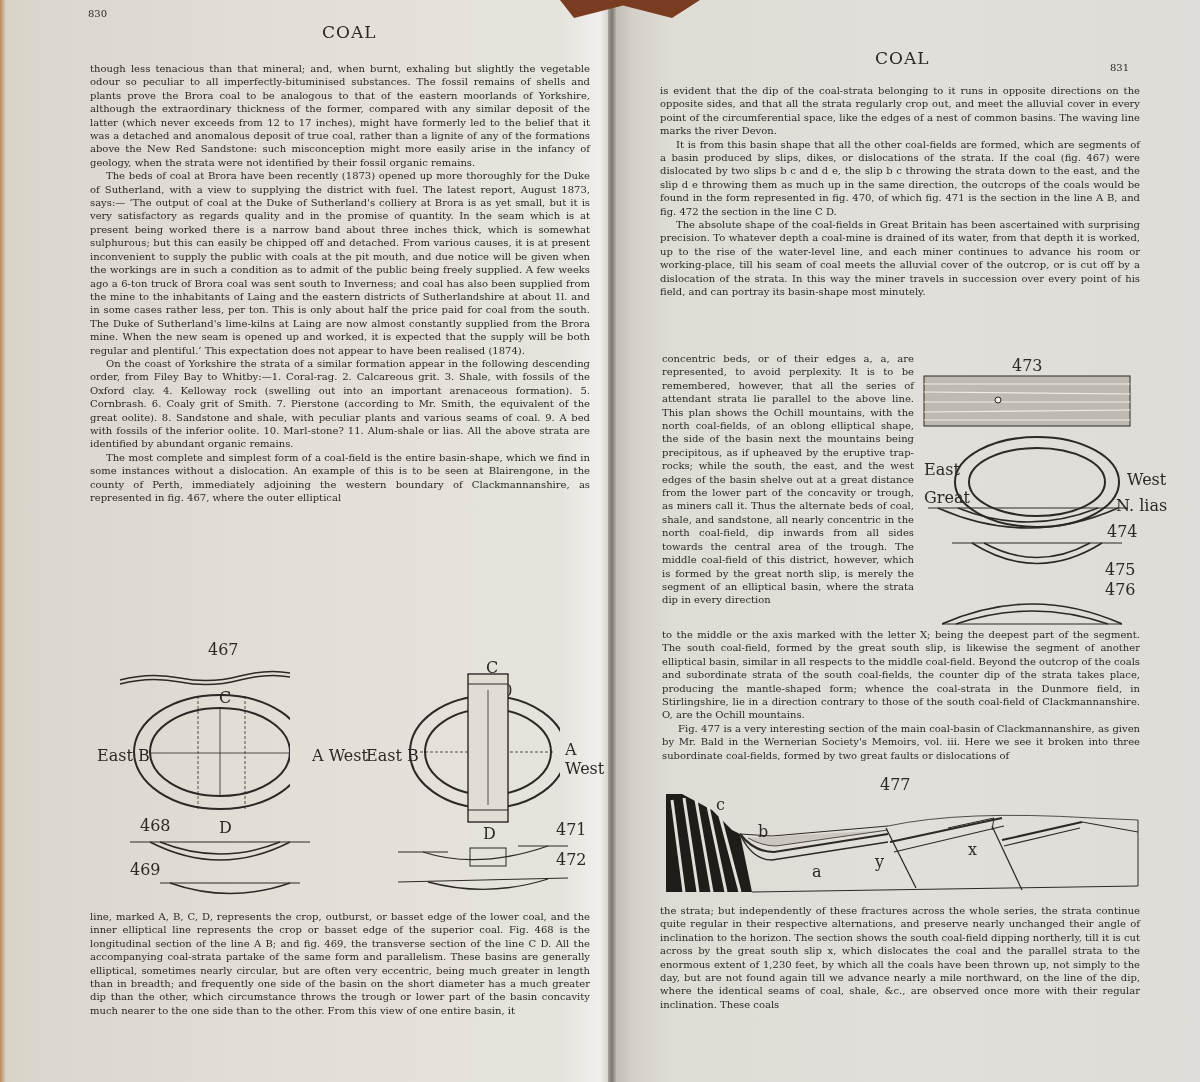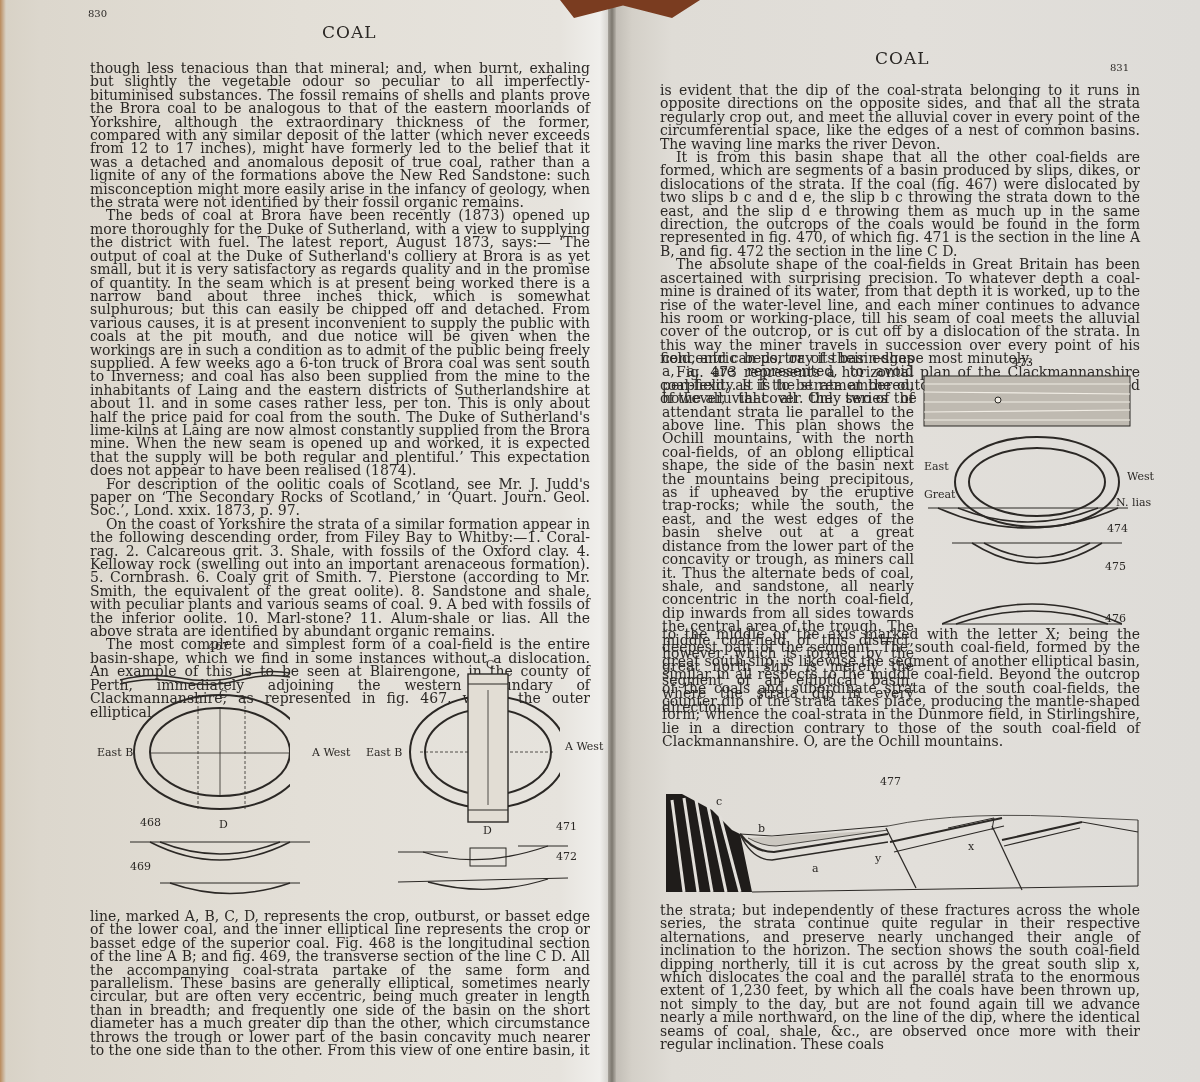--- a/index.html
+++ b/index.html
@@ -4,37 +4,36 @@
 <style>
   html,body{margin:0;padding:0;}
   body{width:1200px;height:1082px;overflow:hidden;background:#8a4a2a;position:relative;font-family:"DejaVu Serif","Liberation Serif",serif;color:#2b2825;}
   .page{position:absolute;top:0;height:1082px;overflow:hidden;}
   .page.left{left:0;width:612px;background:linear-gradient(90deg,#b98a5c 0px,#d8d2c6 6px,#dcd7cd 40px,#e3dfd7 300px,#e6e3dd 560px,#f0efec 600px,#c9c6c0 612px);}
   .page.right{left:612px;width:588px;background:linear-gradient(90deg,#bdb9b1 0px,#d4d0c8 20px,#dfdcd6 60px,#e2dfda 300px,#dedcd8 588px);}
   .spine{position:absolute;left:608px;top:0;width:8px;height:1082px;background:linear-gradient(90deg,#a7a39c,#7c786f,#b6b2aa);}
   .topedge{position:absolute;left:560px;top:0;width:140px;height:18px;background:#7a3c20;clip-path:polygon(0 0,100% 0,80% 100%,45% 30%,10% 100%);}
   .pagenum{position:absolute;font-size:10px;}
   .running{position:absolute;font-size:17px;letter-spacing:1px;}
-  .textblock{position:absolute;font-size:14px;line-height:13.4px;text-align:justify;}
+  .textblock{position:absolute;font-size:10px;line-height:13.4px;text-align:justify;}
   .textblock p{margin:0;text-indent:0;}
   .textblock p.ind{text-indent:16px;}
-  .fig-label{position:absolute;font-size:11px;}
+  .fig-label{position:absolute;font-size:16px;}
   .fig{position:absolute;}
 </style>
 </head>
 <body>
 
 <div class="page left">
   <div class="pagenum" style="left:88px;top:8px;">830</div>
   <div class="running" style="left:322px;top:22px;">COAL</div>
 
   <div class="textblock" style="left:90px;top:62px;width:500px;">
     <p>though less tenacious than that mineral; and, when burnt, exhaling but slightly the vegetable odour so peculiar to all imperfectly-bituminised substances. The fossil remains of shells and plants prove the Brora coal to be analogous to that of the eastern moorlands of Yorkshire, although the extraordinary thickness of the former, compared with any similar deposit of the latter (which never exceeds from 12 to 17 inches), might have formerly led to the belief that it was a detached and anomalous deposit of true coal, rather than a lignite of any of the formations above the New Red Sandstone: such misconception might more easily arise in the infancy of geology, when the strata were not identified by their fossil organic remains.</p>
     <p class="ind">The beds of coal at Brora have been recently (1873) opened up more thoroughly for the Duke of Sutherland, with a view to supplying the district with fuel. The latest report, August 1873, says:— ‘The output of coal at the Duke of Sutherland's colliery at Brora is as yet small, but it is very satisfactory as regards quality and in the promise of quantity. In the seam which is at present being worked there is a narrow band about three inches thick, which is somewhat sulphurous; but this can easily be chipped off and detached. From various causes, it is at present inconvenient to supply the public with coals at the pit mouth, and due notice will be given when the workings are in such a condition as to admit of the public being freely supplied. A few weeks ago a 6-ton truck of Brora coal was sent south to Inverness; and coal has also been supplied from the mine to the inhabitants of Laing and the eastern districts of Sutherlandshire at about 1l. and in some cases rather less, per ton. This is only about half the price paid for coal from the south. The Duke of Sutherland's lime-kilns at Laing are now almost constantly supplied from the Brora mine. When the new seam is opened up and worked, it is expected that the supply will be both regular and plentiful.’ This expectation does not appear to have been realised (1874).</p>
-    <p class="ind">For description of the oolitic coals of Scotland, see Mr. J. Judd's paper on ‘The Secondary Rocks of Scotland,’ in ‘Quart. Journ. Geol. Soc.’, Lond. xxix. 1873, p. 97.</p>
     <p class="ind">On the coast of Yorkshire the strata of a similar formation appear in the following descending order, from Filey Bay to Whitby:—1. Coral-rag. 2. Calcareous grit. 3. Shale, with fossils of the Oxford clay. 4. Kelloway rock (swelling out into an important arenaceous formation). 5. Cornbrash. 6. Coaly grit of Smith. 7. Pierstone (according to Mr. Smith, the equivalent of the great oolite). 8. Sandstone and shale, with peculiar plants and various seams of coal. 9. A bed with fossils of the inferior oolite. 10. Marl-stone? 11. Alum-shale or lias. All the above strata are identified by abundant organic remains.</p>
     <p class="ind">The most complete and simplest form of a coal-field is the entire basin-shape, which we find in some instances without a dislocation. An example of this is to be seen at Blairengone, in the county of Perth, immediately adjoining the western boundary of Clackmannanshire, as represented in fig. 467, where the outer elliptical</p>
   </div>
 
   <div class="fig-label" style="left:208px;top:640px;">467</div>
   <svg class="fig" style="left:90px;top:660px;" width="200" height="160" viewBox="0 0 200 160">
     <path d="M30 20 Q60 12 90 18 T150 16 T205 14" fill="none" stroke="#2b2825" stroke-width="1.4"></path>
     <path d="M30 24 Q60 16 90 22 T150 20 T205 18" fill="none" stroke="#2b2825" stroke-width="1.4"></path>
     <ellipse cx="130" cy="92" rx="86" ry="57" fill="none" stroke="#2b2825" stroke-width="2"></ellipse>
     <ellipse cx="130" cy="92" rx="70" ry="44" fill="none" stroke="#2b2825" stroke-width="2"></ellipse>
@@ -94,21 +93,20 @@
 </div>
 
 <div class="page right">
   <div class="running" style="left:263px;top:48px;">COAL</div>
   <div class="pagenum" style="left:498px;top:62px;">831</div>
 
   <div class="textblock" style="left:48px;top:84px;width:480px;">
     <p>is evident that the dip of the coal-strata belonging to it runs in opposite directions on the opposite sides, and that all the strata regularly crop out, and meet the alluvial cover in every point of the circumferential space, like the edges of a nest of common basins. The waving line marks the river Devon.</p>
     <p class="ind">It is from this basin shape that all the other coal-fields are formed, which are segments of a basin produced by slips, dikes, or dislocations of the strata. If the coal (fig. 467) were dislocated by two slips b c and d e, the slip b c throwing the strata down to the east, and the slip d e throwing them as much up in the same direction, the outcrops of the coals would be found in the form represented in fig. 470, of which fig. 471 is the section in the line A B, and fig. 472 the section in the line C D.</p>
     <p class="ind">The absolute shape of the coal-fields in Great Britain has been ascertained with surprising precision. To whatever depth a coal-mine is drained of its water, from that depth it is worked, up to the rise of the water-level line, and each miner continues to advance his room or working-place, till his seam of coal meets the alluvial cover of the outcrop, or is cut off by a dislocation of the strata. In this way the miner travels in succession over every point of his field, and can portray its basin-shape most minutely.</p>
-    <p class="ind">Fig. 473 represents a horizontal plan of the Clackmannanshire coal-field, as if the strata at the outcrop all around were denuded of the alluvial cover. Only two of the</p>
   </div>
 
   <div class="textblock" style="left:50px;top:352px;width:252px;">
     <p>concentric beds, or of their edges a, a, are represented, to avoid perplexity. It is to be remembered, however, that all the series of attendant strata lie parallel to the above line. This plan shows the Ochill mountains, with the north coal-fields, of an oblong elliptical shape, the side of the basin next the mountains being precipitous, as if upheaved by the eruptive trap-rocks; while the south, the east, and the west edges of the basin shelve out at a great distance from the lower part of the concavity or trough, as miners call it. Thus the alternate beds of coal, shale, and sandstone, all nearly concentric in the north coal-field, dip inwards from all sides towards the central area of the trough. The middle coal-field of this district, however, which is formed by the great north slip, is merely the segment of an elliptical basin, where the strata dip in every direction</p>
   </div>
 
   <div class="fig-label" style="left:400px;top:356px;">473</div>
   <svg class="fig" style="left:310px;top:372px;" width="210" height="60">
     <rect x="2" y="4" width="206" height="50" fill="#bfbab1" stroke="#2b2825"></rect>
     <g stroke="#f0ece4" stroke-width="1.2">
@@ -141,24 +139,25 @@
     <path d="M20 3 Q85 44 150 3" fill="none" stroke="#2b2825" stroke-width="1.6"></path>
     <path d="M32 3 Q85 32 138 3" fill="none" stroke="#2b2825" stroke-width="1.6"></path>
   </svg>
   <div class="fig-label" style="left:493px;top:560px;">475</div>
 
   <svg class="fig" style="left:330px;top:588px;" width="180" height="40">
     <path d="M0 36 Q90 -4 180 36" fill="none" stroke="#2b2825" stroke-width="1.6"></path>
     <path d="M14 36 Q90 10 166 36" fill="none" stroke="#2b2825" stroke-width="1.6"></path>
     <line x1="0" y1="36" x2="180" y2="36" stroke="#2b2825"></line>
   </svg>
-  <div class="fig-label" style="left:493px;top:580px;margin-top:32px;">476</div>
+  <div class="fig-label" style="left:493px;top:580px;">476</div>
 
   <div class="textblock" style="left:50px;top:628px;width:478px;">
     <p>to the middle or the axis marked with the letter X; being the deepest part of the segment. The south coal-field, formed by the great south slip, is likewise the segment of another elliptical basin, similar in all respects to the middle coal-field. Beyond the outcrop of the coals and subordinate strata of the south coal-fields, the counter dip of the strata takes place, producing the mantle-shaped form; whence the coal-strata in the Dunmore field, in Stirlingshire, lie in a direction contrary to those of the south coal-field of Clackmannanshire. O, are the Ochill mountains.</p>
+    <p class="ind">Fig. 477 is a very interesting section of the main coal-basin of Clackmannanshire, as given by Mr. Bald in the Wernerian Society's Memoirs, vol. iii. Here we see it broken into three subordinate coal-fields, formed by two great faults or dislocations of</p>
   </div>
 
   <div class="fig-label" style="left:268px;top:775px;">477</div>
   <svg class="fig" style="left:50px;top:790px;" width="480" height="110" viewBox="0 0 480 110">
     <polygon points="4,4 20,4 50,20 70,40 78,44 90,102 4,102" fill="#1f1c1a"></polygon>
     <g stroke="#e2dfda" stroke-width="3">
       <line x1="10" y1="10" x2="22" y2="102"></line>
         <line x1="22" y1="8" x2="36" y2="102"></line>
       <line x1="34" y1="10" x2="50" y2="102"></line>
         <line x1="46" y1="16" x2="64" y2="102"></line>

